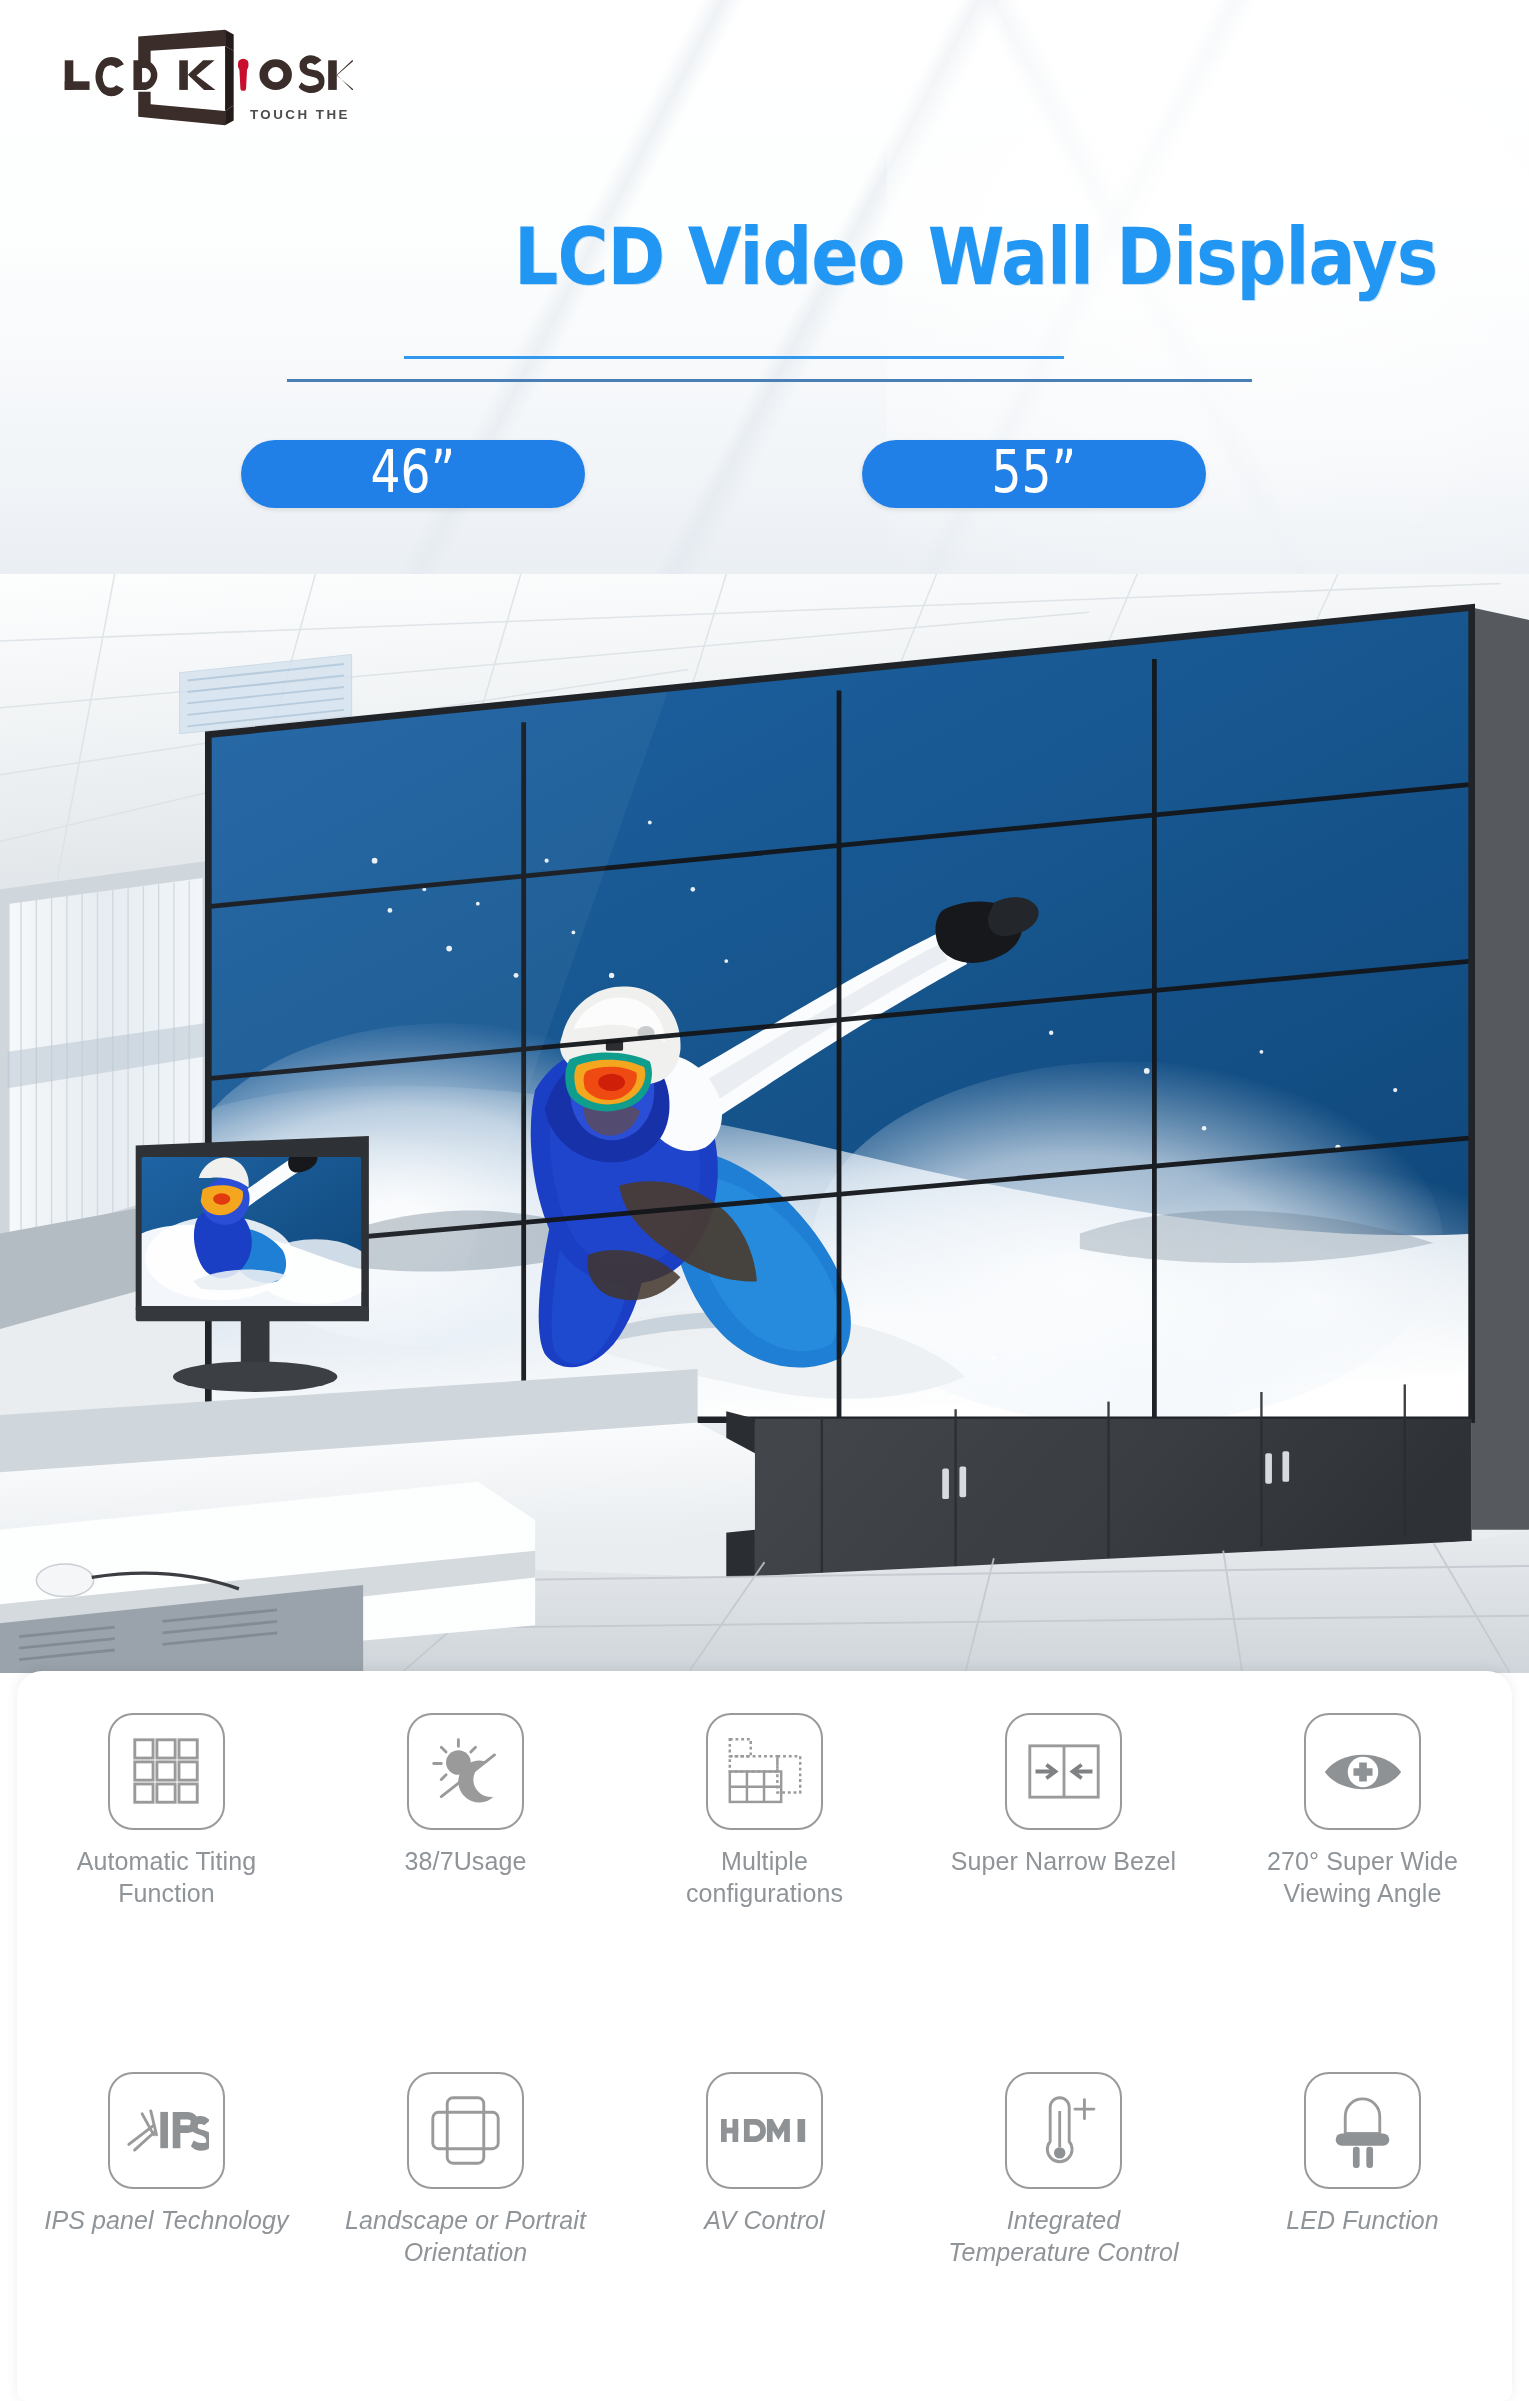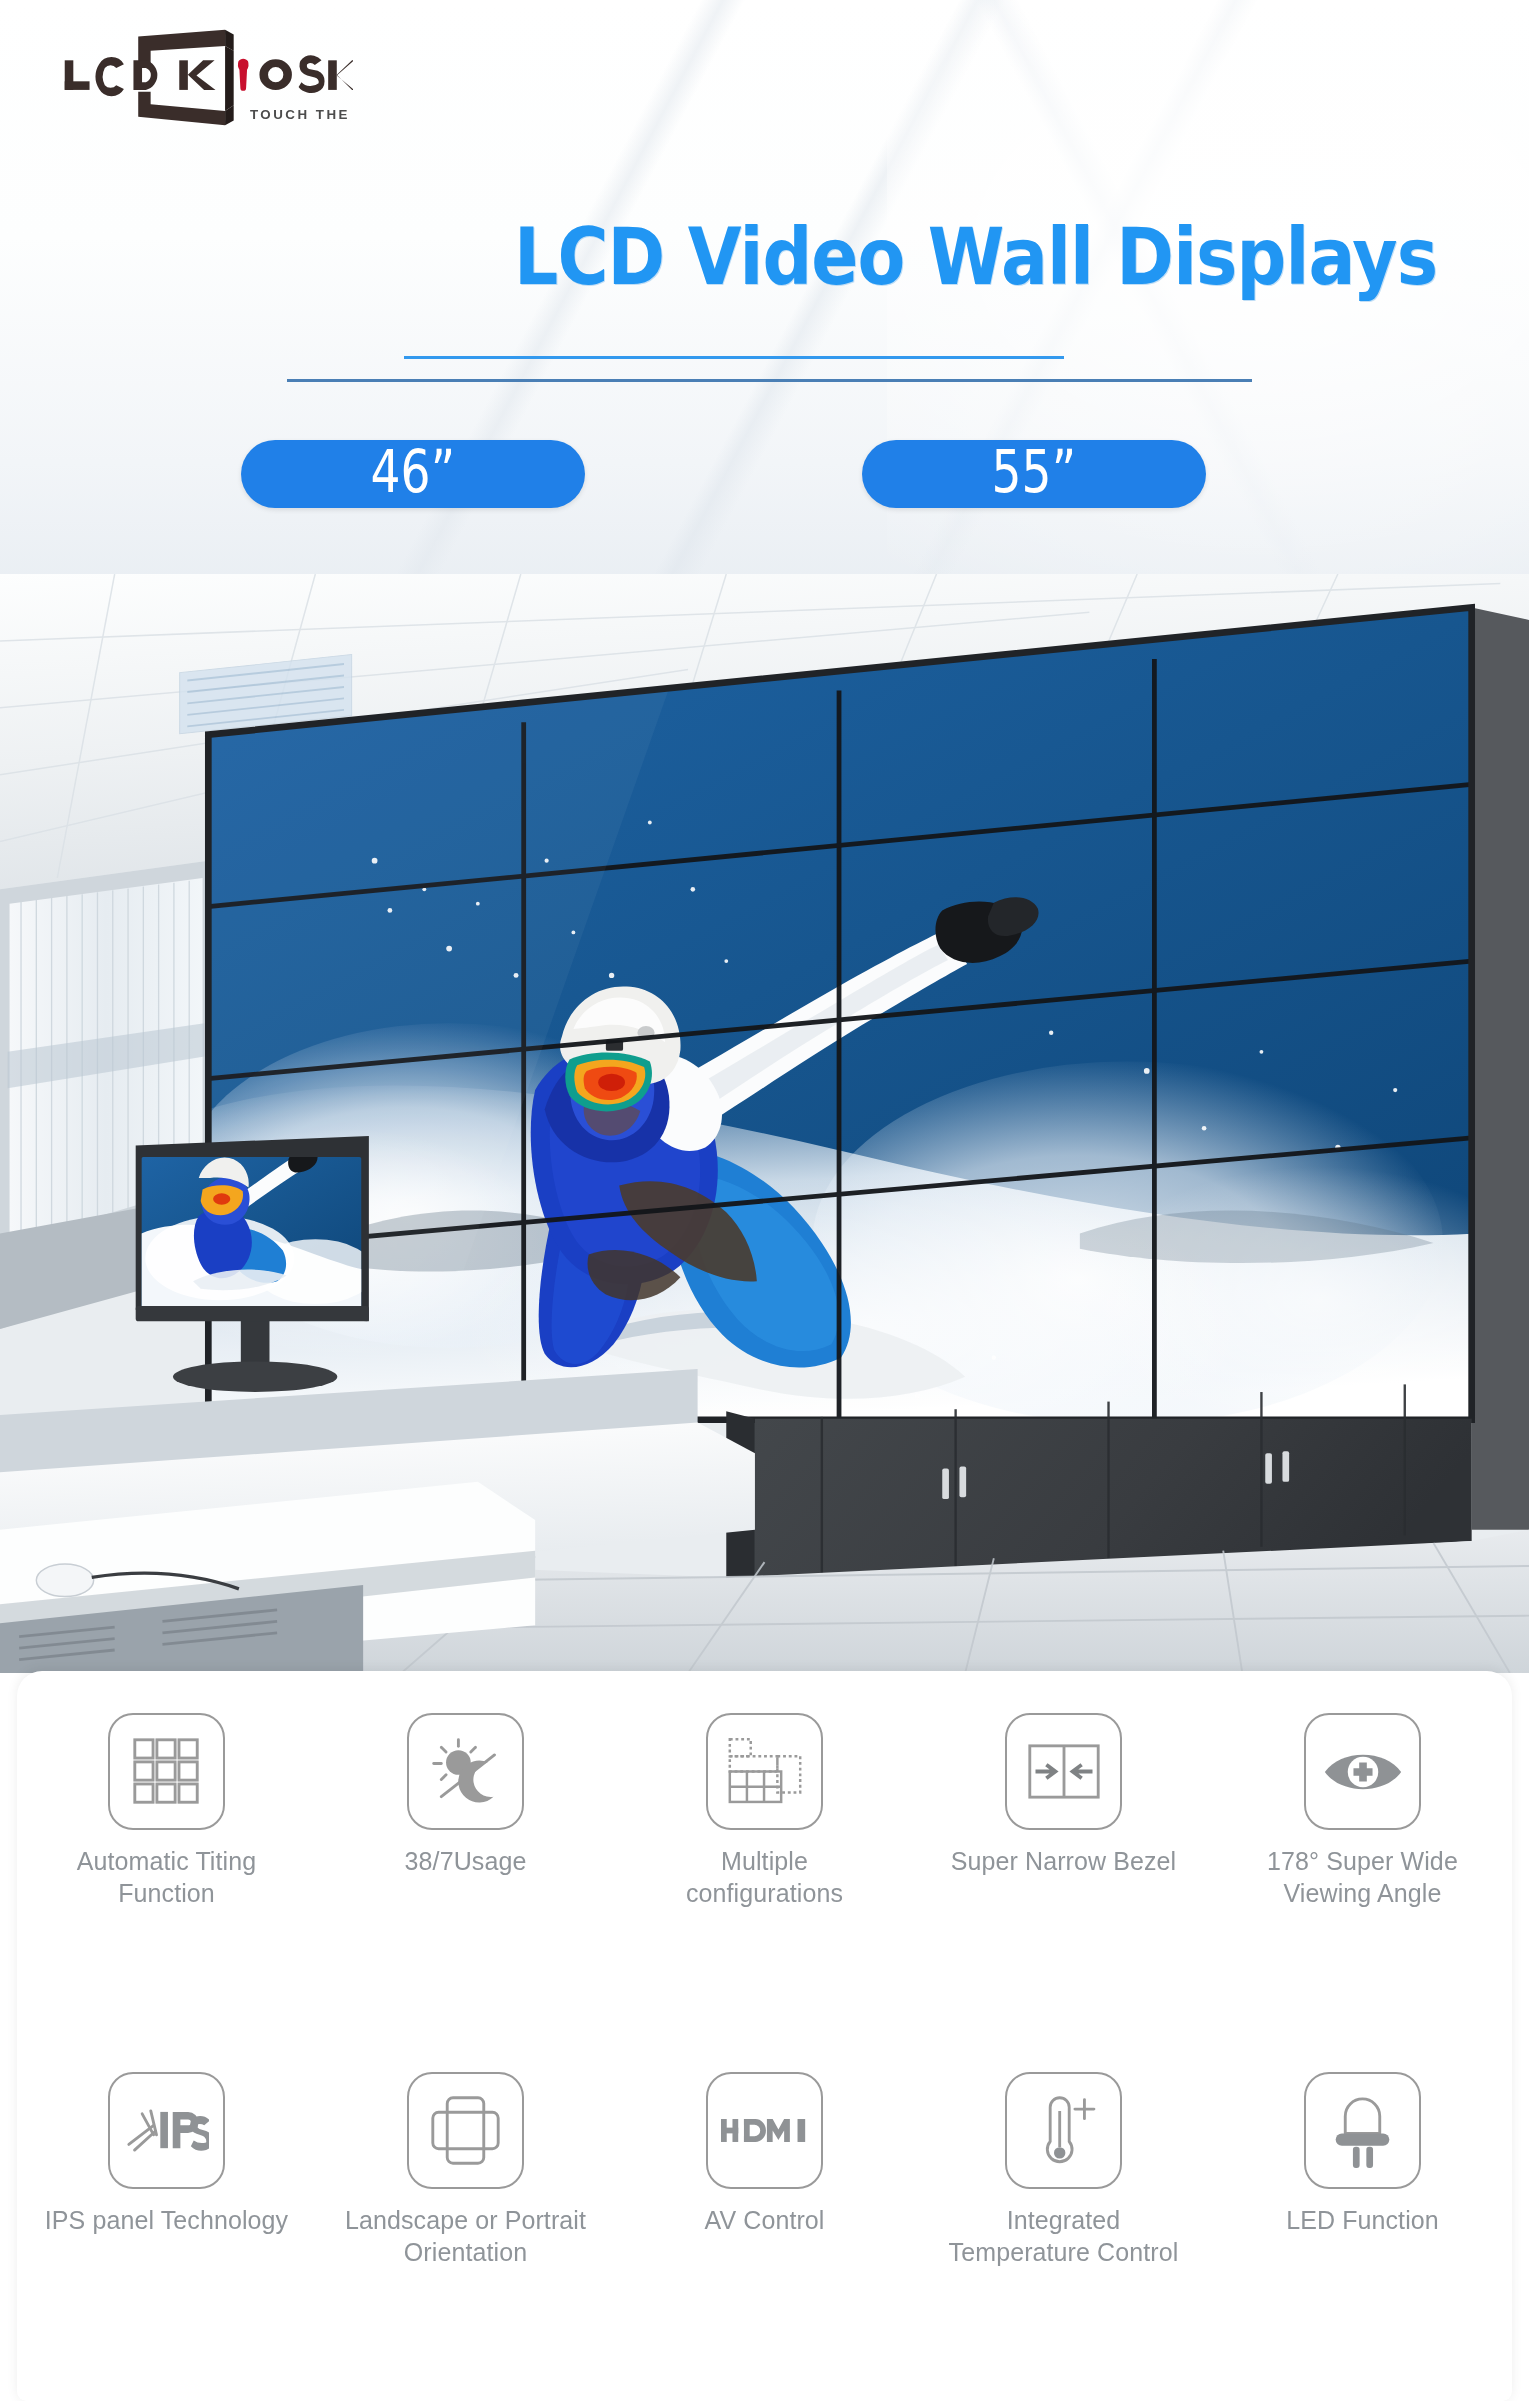--- a/index.html
+++ b/index.html
@@ -85,21 +85,21 @@
 
   
   .features-card {
     position:absolute; left:17px; top:1671px; width:1495px; height:730px;
     background:#ffffff;
     border-radius:25px 25px 9.6px 9.6px;
     box-shadow:0 -1.9px 11.5px rgba(0,0,0,.07);
   }
   .feature-row { position:absolute; left:0; width:1495px; display:flex; }
   .row-1 { top:42px; }
-  .row-2 { top:401px; }
+  .row-2 { top:401px;font-style:italic; }
   .feature {
     width:299px;
     display:flex; flex-direction:column; align-items:center;
   }
   .feature-icon {
     width:117px; height:117px;
     border:2.9px solid #9a9a9a;
     border-radius:25px;
     display:flex; align-items:center; justify-content:center;
     background:#fff;
@@ -526,21 +526,21 @@
       </div>
 
       <div class="feature">
         <div class="feature-icon">
           <svg class="ico" width="82" height="54" viewBox="0 0 86 56">
             <path d="M3,28 C20,4 66,4 83,28 C66,52 20,52 3,28 Z" fill="#8f9295"></path>
             <circle cx="43" cy="28" r="16" fill="#ffffff"></circle>
             <path d="M39,18 h8 v6 h6 v8 h-6 v6 h-8 v-6 h-6 v-8 h6 Z" fill="#8f9295"></path>
           </svg>
         </div>
-        <div class="feature-label">178° Super Wide Viewing Angle</div>
+        <div class="feature-label">270° Super Wide Viewing Angle</div>
       </div>
     </div>
 
     <div class="feature-row row-2">
 
       <div class="feature">
         <div class="feature-icon">
           <svg class="ico" width="84" height="50" viewBox="0 0 88 52">
             <g stroke="#9a9a9a" stroke-width="3" stroke-linecap="round">
               <path d="M4,40 L30,20"></path>

